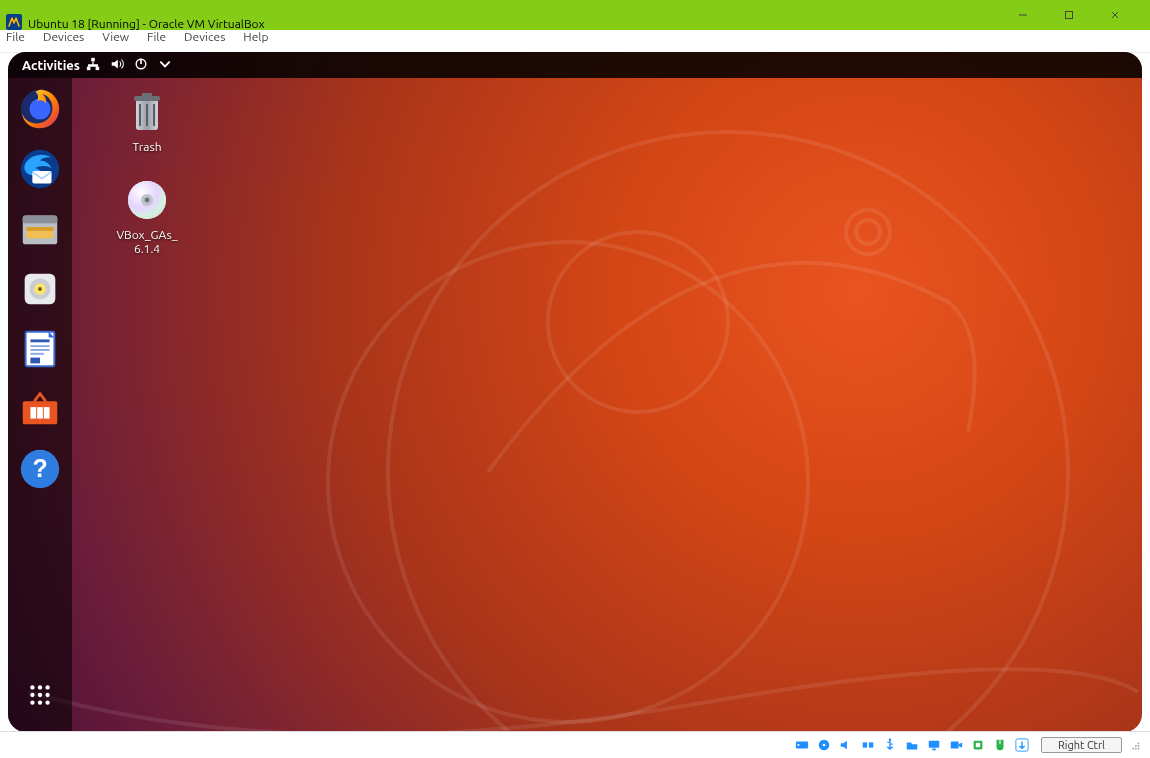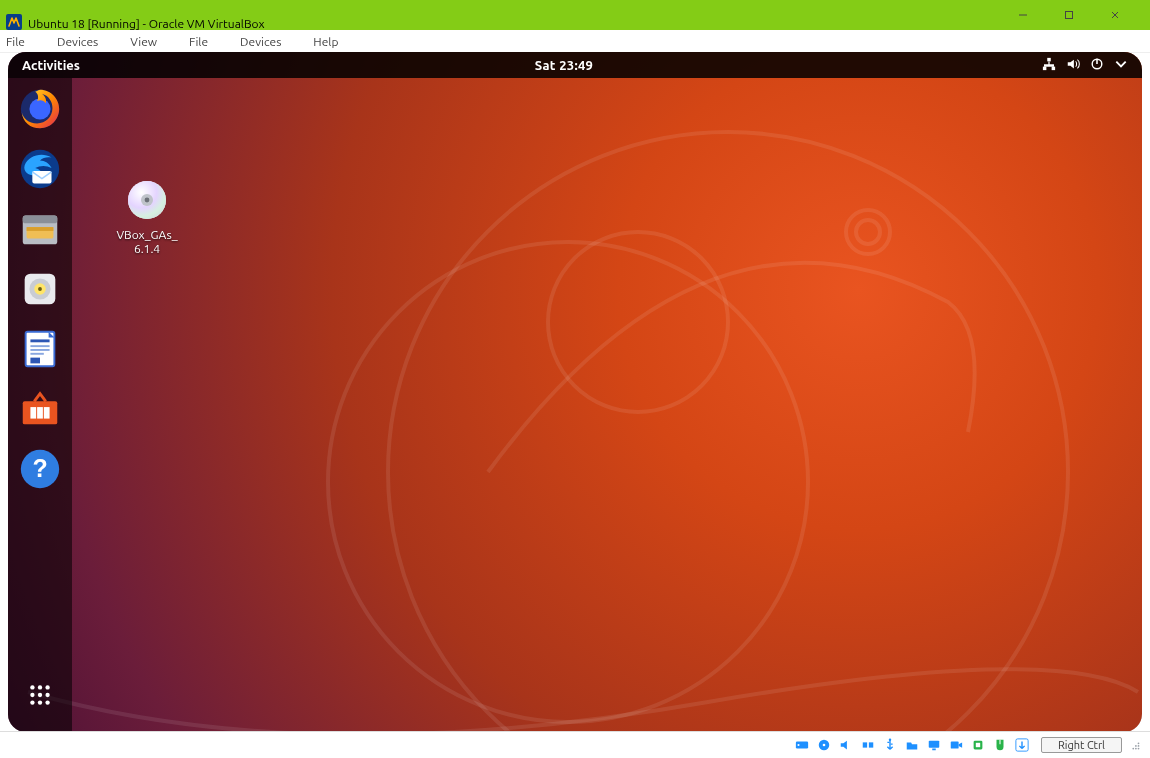--- a/index.html
+++ b/index.html
@@ -28,23 +28,22 @@
   .vb-titlebar .title { flex: 0 0 auto; }
   .vb-titlebar .spacer { flex: 1 1 auto; }
   .vb-titlebar .win-btn {
     width: 46px; height: 30px; display: flex; align-items: center; justify-content: center;
     color: #555;
   }
   .vb-menubar {
     height: 22px;
     background: #fff;
     display: flex;
-    align-items: center;
     padding: 0 6px;
-    gap: 32px;
+    gap: 18px;
     font-size: 12px;
     color: #444;
     border-bottom: 1px solid #eee;
   }
   .vb-menubar .menu-item { cursor: default; }
   .guest-area {
     position: absolute;
     left: 8px; right: 8px;
     top: 52px;
     bottom: 26px;
@@ -186,21 +185,20 @@
         <circle cx="630" cy="270" r="90"></circle>
         <circle cx="860" cy="180" r="22" fill="rgba(255,255,255,0.0)"></circle>
         <circle cx="860" cy="180" r="12"></circle>
         <path d="M480 420 Q700 120 940 250 Q980 280 960 380"></path>
         <path d="M20 640 Q300 720 700 650 Q1050 590 1130 640"></path>
       </g>
     </svg>
 
     <div class="gnome-topbar">
       <div class="activities">Activities</div>
-      <div class="center">Sat 23:49</div>
       <div class="tray">
         <span>
           <svg viewBox="0 0 16 16">
               <g fill="#fff">
                 <rect x="6" y="1" width="4" height="4"></rect>
                 <rect x="1" y="11" width="4" height="4"></rect>
                 <rect x="11" y="11" width="4" height="4"></rect>
                 <path d="M8 5v3M3 11V9h10v2M8 8v1" stroke="#fff" stroke-width="1.4"></path>
               </g>
             </svg>
@@ -302,20 +300,37 @@
               <circle cx="19" cy="12" r="2"></circle>
               <circle cx="5" cy="19" r="2"></circle>
               <circle cx="12" cy="19" r="2"></circle>
               <circle cx="19" cy="19" r="2"></circle>
             </g>
           </svg>
       </div>
     </div>
 
     <div class="desktop">
+      <div class="desktop-icon" style="left:30px; top:10px;">
+        <svg viewBox="0 0 48 48">
+          <rect x="13" y="12" width="22" height="30" rx="3" fill="#8f949c"></rect>
+          <rect x="13" y="12" width="22" height="30" rx="3" fill="url(#tg)"></rect>
+          <rect x="11" y="8" width="26" height="5" rx="2" fill="#6b7078"></rect>
+          <rect x="19" y="5" width="10" height="4" rx="1" fill="#6b7078"></rect>
+          <path d="M17 16v22M24 16v22M31 16v22" stroke="#5a5f67" stroke-width="2"></path>
+          <defs>
+              <linearGradient id="tg" x1="0" y1="0" x2="1" y2="0">
+                <stop offset="0" stop-color="#cfd3da"></stop>
+                <stop offset="0.5" stop-color="#9ba0a8"></stop>
+                <stop offset="1" stop-color="#cfd3da"></stop>
+              </linearGradient>
+            </defs>
+        </svg>
+        <div class="label">Trash</div>
+      </div>
 
       <div class="desktop-icon" style="left:30px; top:98px;">
         <svg viewBox="0 0 48 48">
           <circle cx="24" cy="24" r="19" fill="#e9eaee"></circle>
           <circle cx="24" cy="24" r="19" fill="url(#dg)"></circle>
           <circle cx="24" cy="24" r="6" fill="#bfc3ca"></circle>
           <circle cx="24" cy="24" r="2.4" fill="#6c7078"></circle>
           <defs>
               <radialGradient id="dg" cx="0.35" cy="0.3" r="0.9">
                 <stop offset="0" stop-color="#ffffff"></stop>

